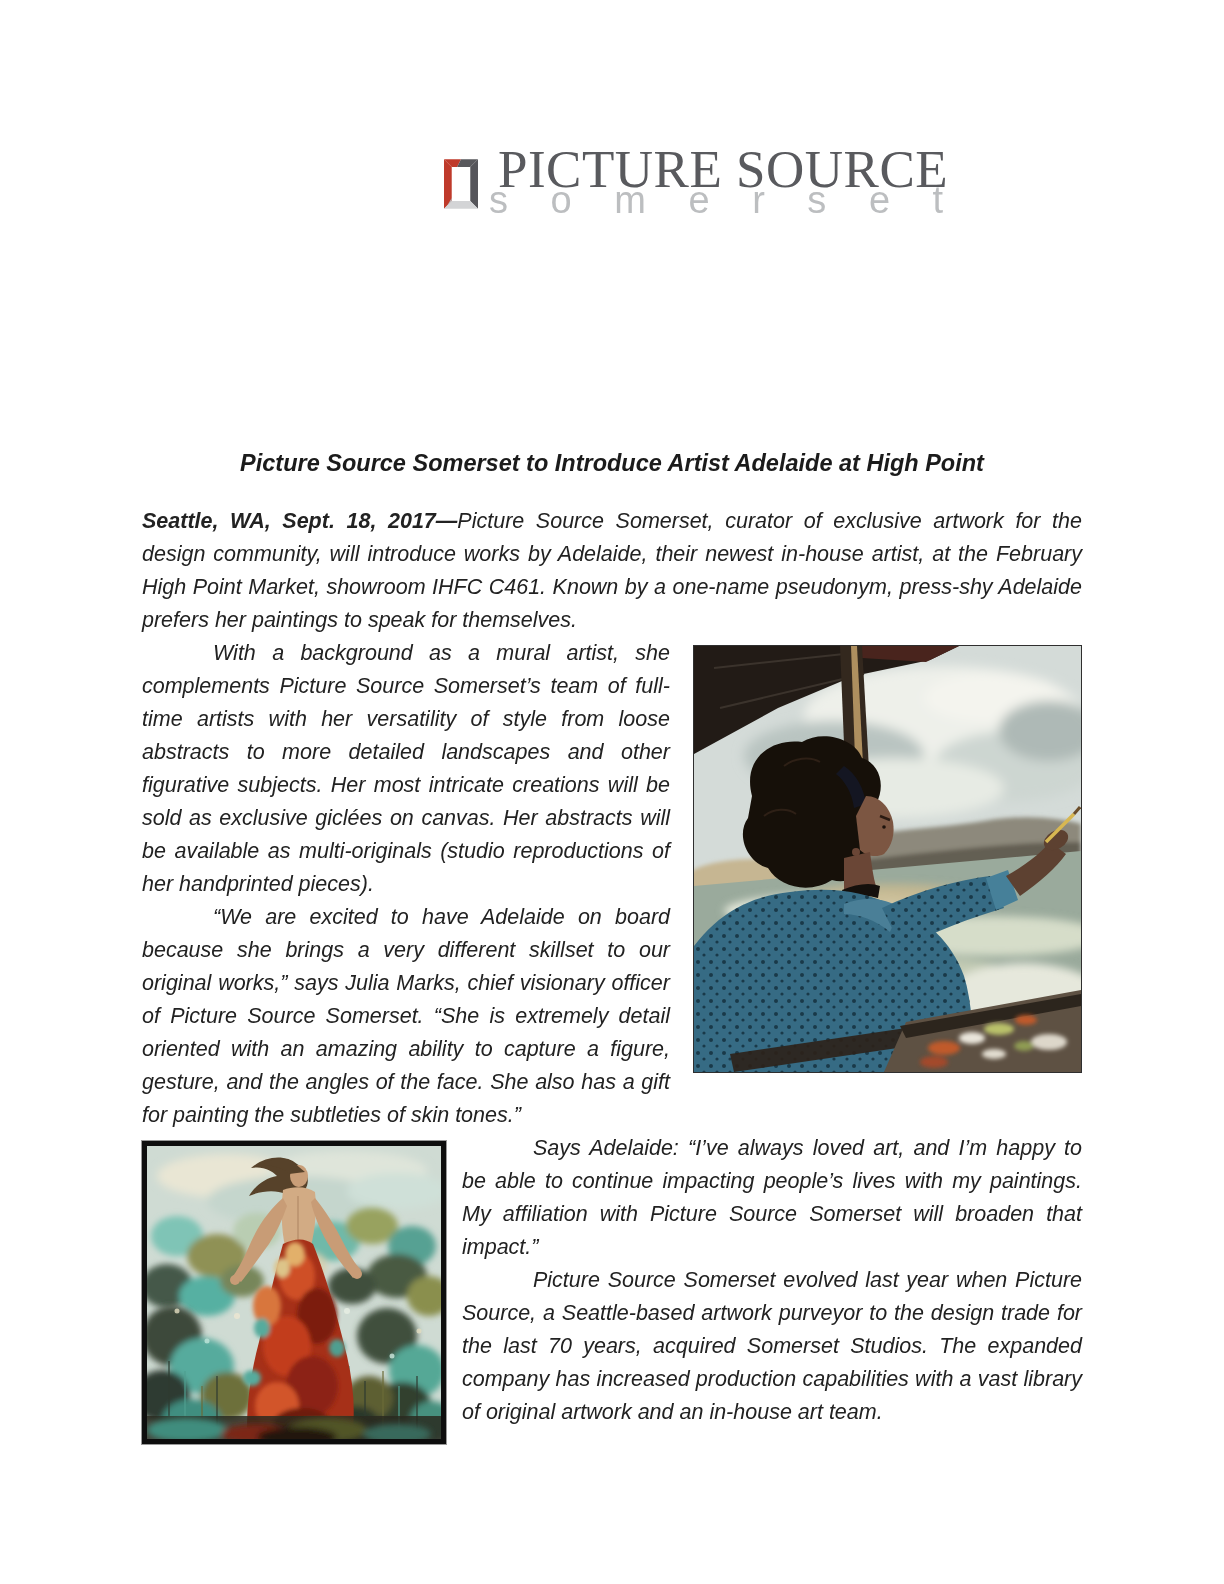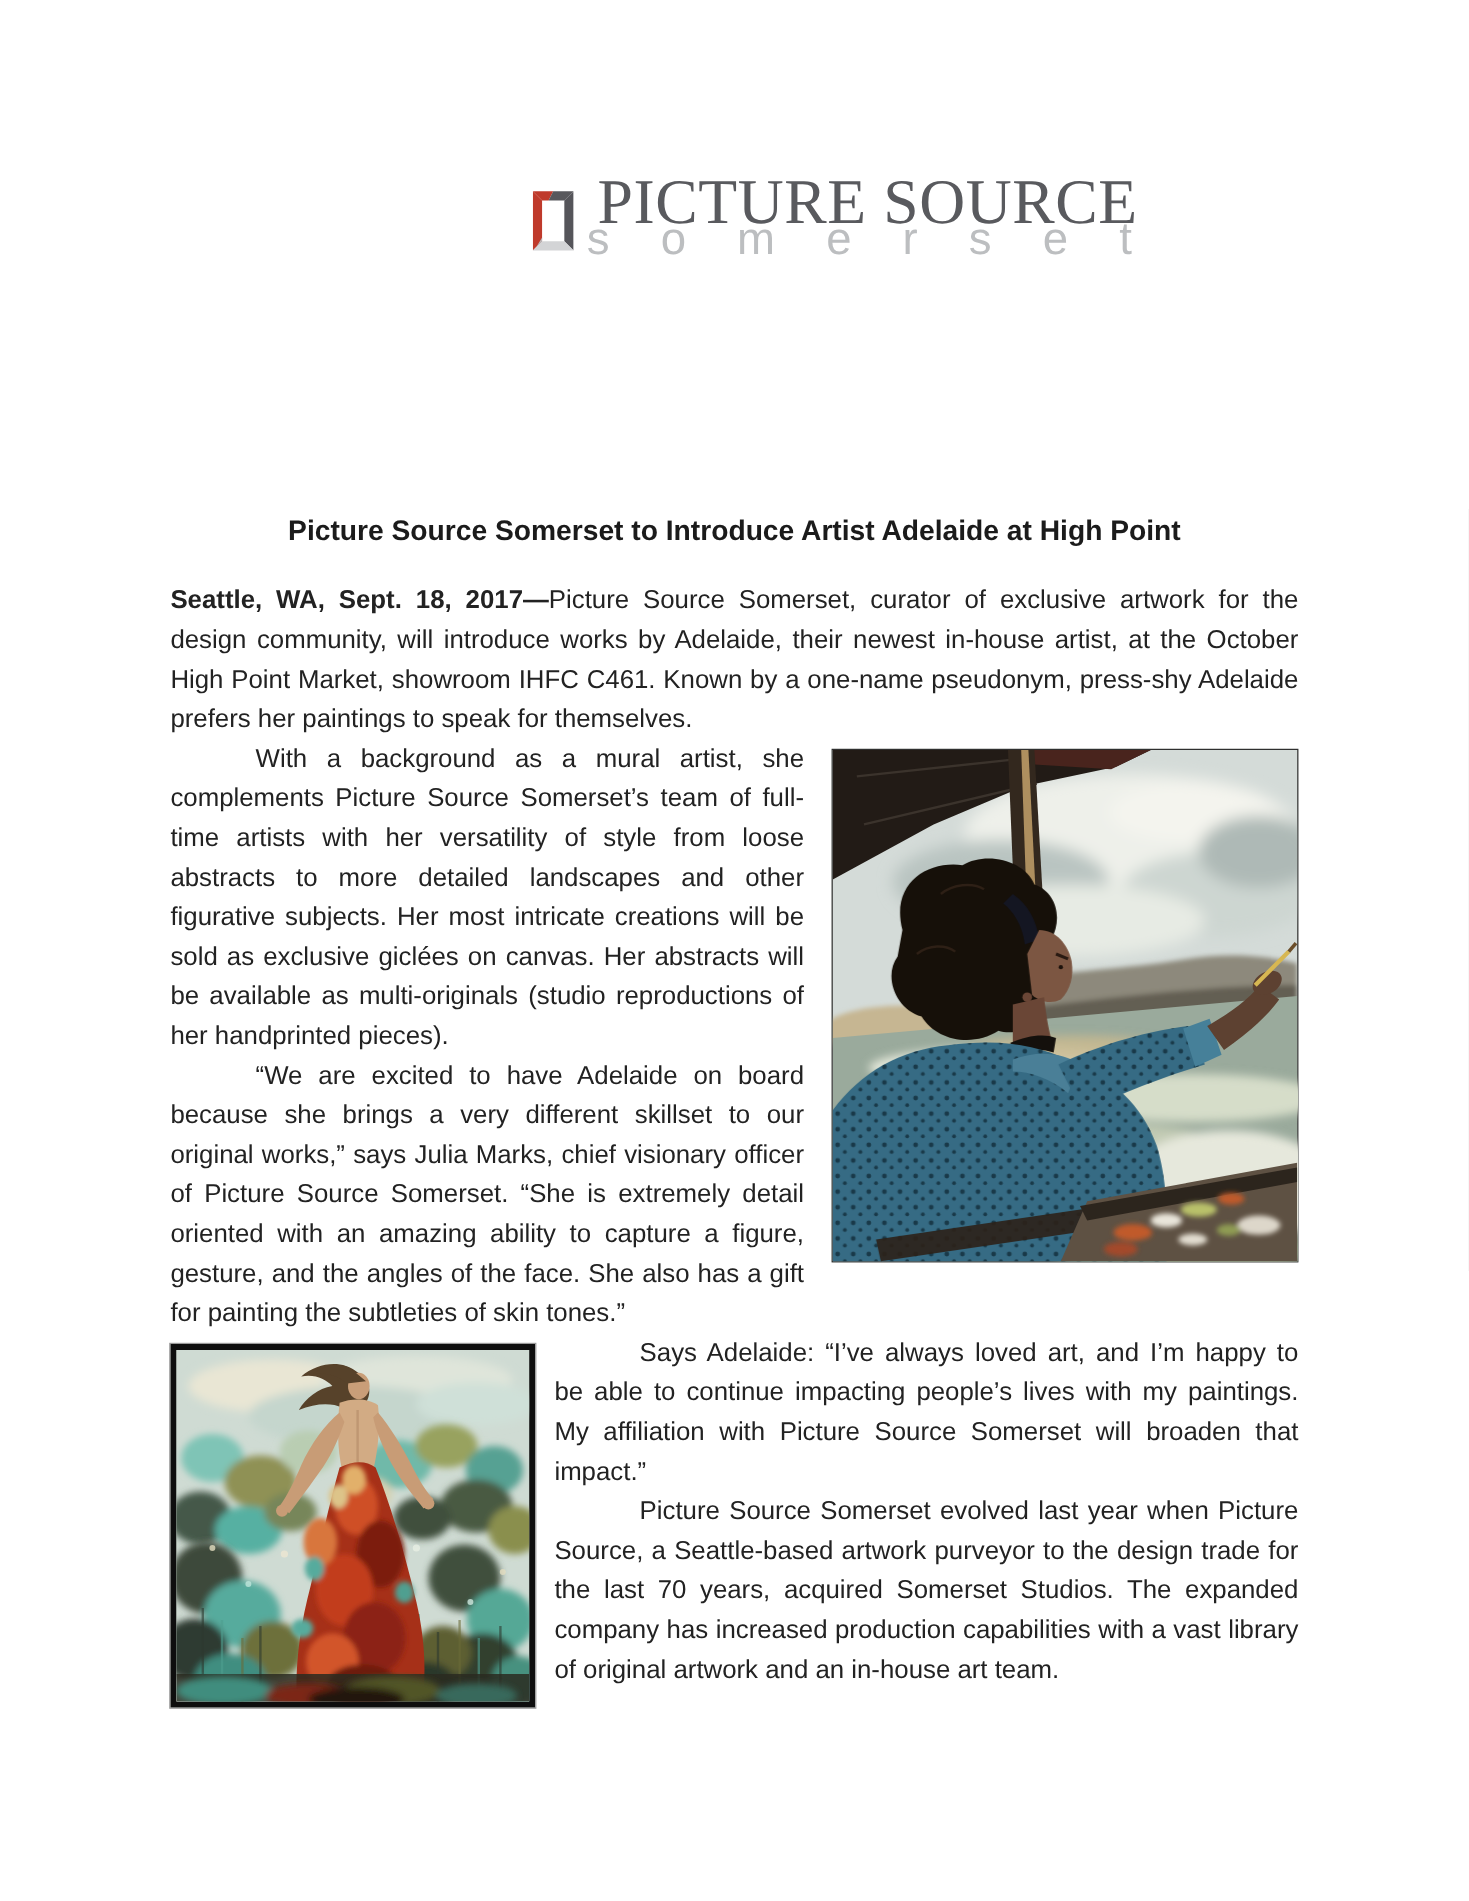--- a/index.html
+++ b/index.html
@@ -27,21 +27,21 @@
     color:#bcbec0;white-space:nowrap;margin-top:-3px;margin-left:2px;text-align:center;
   }
 
   
   .contact{
     position:absolute;top:253px;right:144px;
     text-align:right;font-size:21px;line-height:28.5px;color:#3d3d3d;
   }
 
   
-  .content{position:absolute;top:425px;left:142px;width:940px;}
+  .content{position:absolute;top:446px;left:142px;width:940px;font-style:italic;}
   .headline{
     font-size:23.5px;font-weight:bold;line-height:34px;
     text-align:center;color:#1b1b1b;margin:0 0 25px 0;
   }
   .content p{
     margin:0;font-size:21.5px;line-height:33px;
     text-align:justify;color:#222222;
   }
   .content p.indent{text-indent:71px;}
   .p1-lead{font-weight:bold;}
@@ -84,21 +84,21 @@
     <div class="logo-text">
       <div class="brand">PICTURE SOURCE</div>
       <div class="subbrand">s o m e r s e t</div>
     </div>
   </div>
 
 
   <div class="content">
     <h1 class="headline">Picture Source Somerset to Introduce Artist Adelaide at High Point</h1>
 
-    <p><span class="p1-lead">Seattle, WA, Sept. 18, 2017—</span><span>Picture Source Somerset, curator of exclusive artwork for the design community, will introduce works by Adelaide, their newest in-house artist, at the October High Point Market, showroom IHFC C461. Known by a one-name pseudonym, press-shy Adelaide prefers her paintings to speak for themselves.</span></p>
+    <p><span class="p1-lead">Seattle, WA, Sept. 18, 2017—</span><span>Picture Source Somerset, curator of exclusive artwork for the design community, will introduce works by Adelaide, their newest in-house artist, at the February High Point Market, showroom IHFC C461. Known by a one-name pseudonym, press-shy Adelaide prefers her paintings to speak for themselves.</span></p>
 
     <div class="photo-artist">
       <svg viewBox="0 0 387 426" width="387" height="426">
         <defs>
           <pattern id="dots" patternUnits="userSpaceOnUse" width="13" height="13">
             <circle cx="4" cy="4" r="2" fill="#122d3a"></circle>
             <circle cx="10" cy="10" r="1.6" fill="#122d3a"></circle>
           </pattern>
           <filter id="b2">
               <feGaussianBlur stdDeviation="2"></feGaussianBlur>

